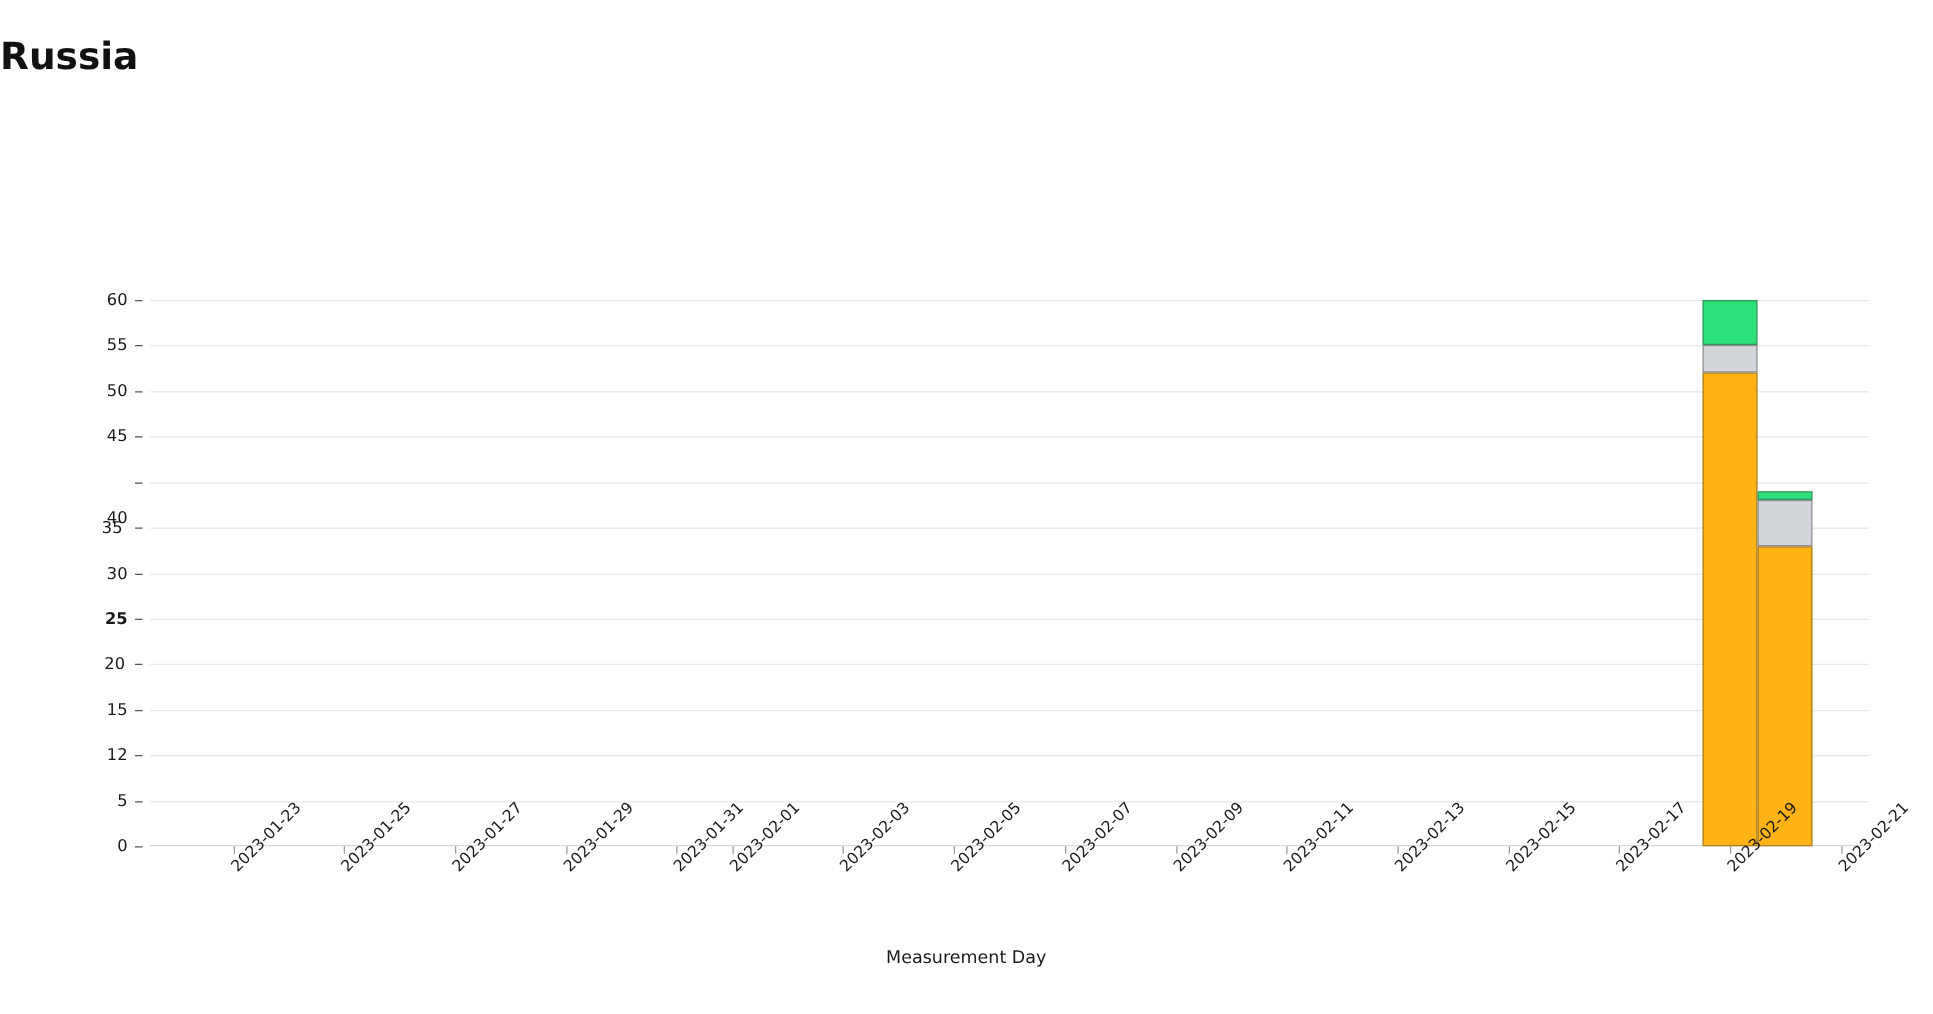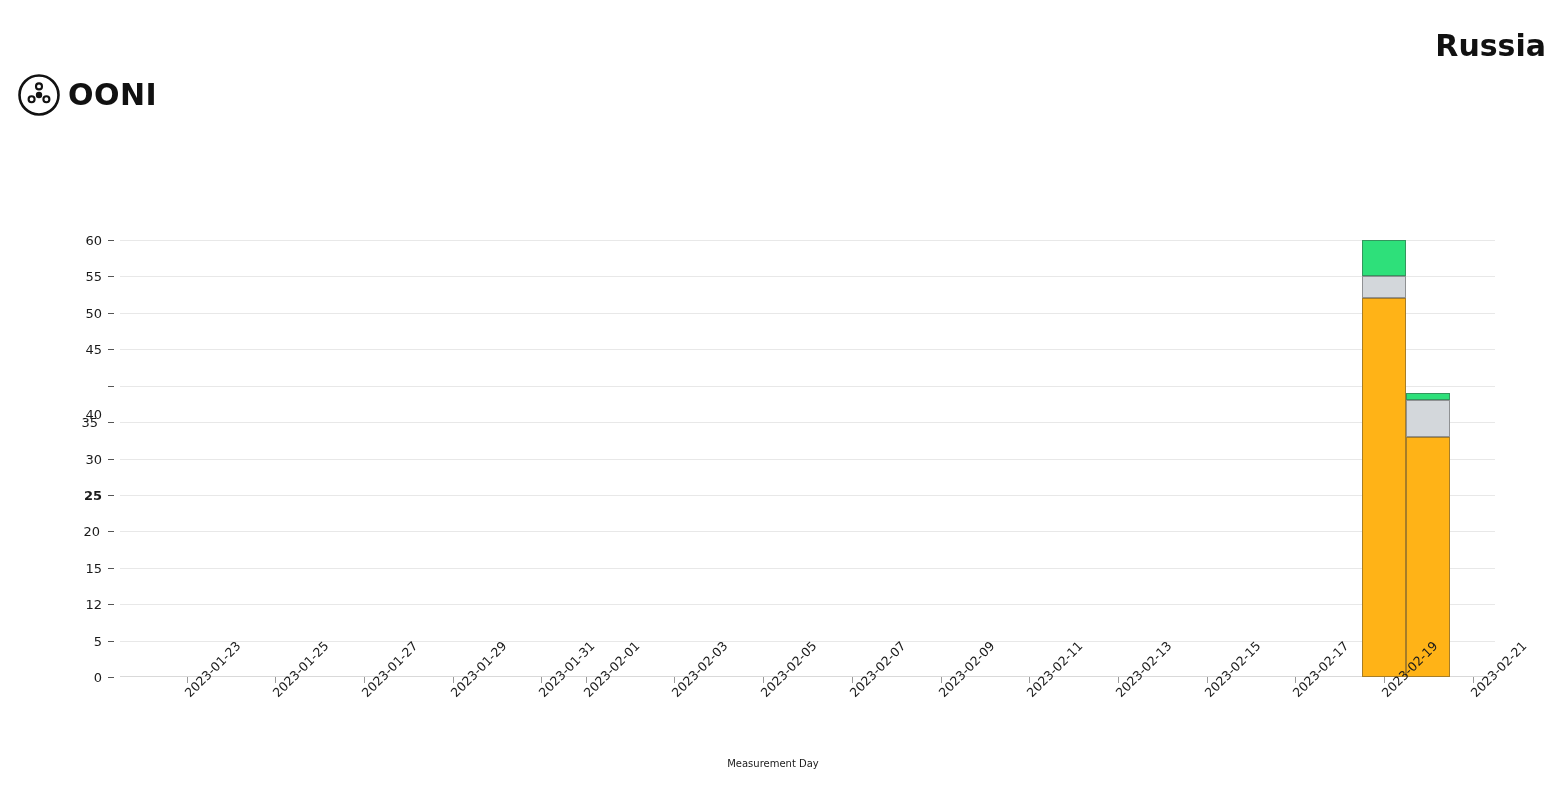--- a/index.html
+++ b/index.html
@@ -38,21 +38,21 @@
     letter-spacing: 0.5px;
     color: #111111;
     line-height: 1;
   }
 
   
   #chart-title {
     position: absolute;
     top: 28px;
     left: 0; right: 0;
-    text-align: right;
+    text-align: left;
     font-size: 30px;
     font-weight: bold;
     color: #111111;
     font-family: "DejaVu Sans", sans-serif;
   }
   #chart-subtitle {
     position: absolute;
     top: 99px;
     left: 0; right: 0;
     text-align: center;
@@ -147,52 +147,40 @@
     transform: rotate(-45deg);
     transform-origin: left top;
     line-height: 1;
   }
 
   #x-axis-title {
     position: absolute;
     top: 758px;
     left: 0; right: 0;
     text-align: center;
-    font-size: 10px;
+    font-size: 14px;
     color: #1a1a1a;
   }
 
   
   .bar-stack {
     position: absolute;
     bottom: 0;
   }
   .bar-seg {
     position: absolute;
     left: 0;
     width: 100%;
   }
 </style>
 </head>
 <body>
 
 <div id="page">
 
-  <div id="logo">
-    <span class="mark">
-      <svg width="42" height="42" viewBox="0 0 42 42" xmlns="http://www.w3.org/2000/svg">
-        <circle cx="21" cy="21" r="19.5" fill="none" stroke="#111111" stroke-width="2.6"></circle>
-        <circle cx="21" cy="21" r="3.2" fill="#111111"></circle>
-        <circle cx="21" cy="12.4" r="3.0" fill="none" stroke="#111111" stroke-width="2.1"></circle>
-        <circle cx="13.6" cy="25.3" r="3.0" fill="none" stroke="#111111" stroke-width="2.1"></circle>
-        <circle cx="28.4" cy="25.3" r="3.0" fill="none" stroke="#111111" stroke-width="2.1"></circle>
-      </svg>
-    </span>
-    <span class="wordmark">OONI</span>
-  </div>
 
   <div id="chart-title">Russia</div>
 
 
   <div id="plot-wrap">
     <div class="ylabels" id="y-axis">
         <div class="ytick-text" style="left: 42px; top: 671px;">0</div>
         <div class="ytick-dash" style="left: 108px; top: 677px;"></div>
         <div class="ytick-text" style="left: 42px; top: 634.583px;">5</div>
         <div class="ytick-dash" style="left: 108px; top: 640.583px;"></div>

